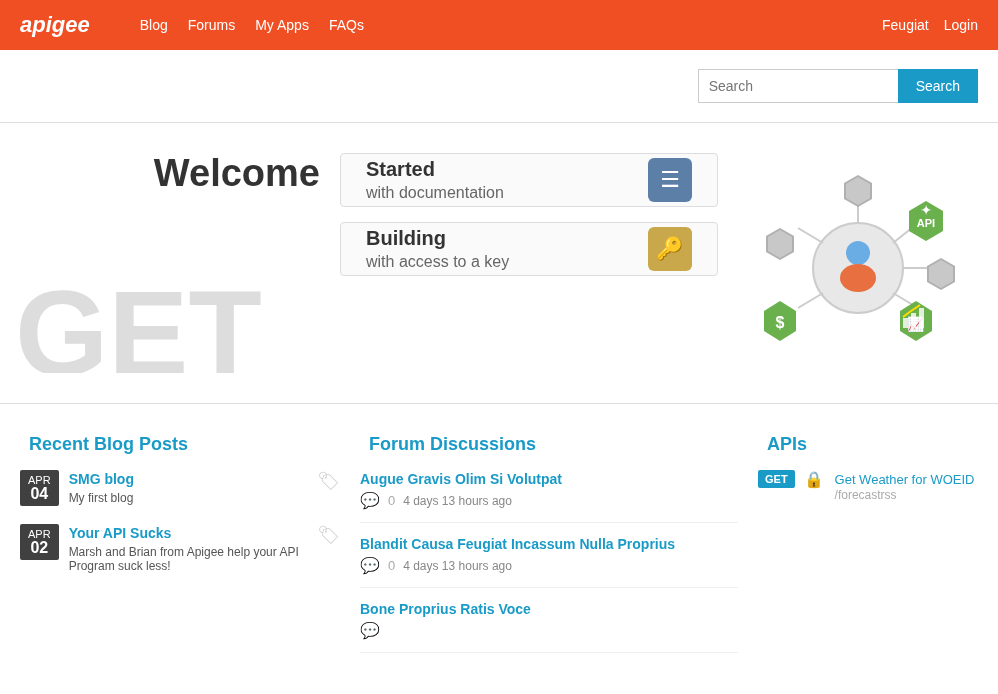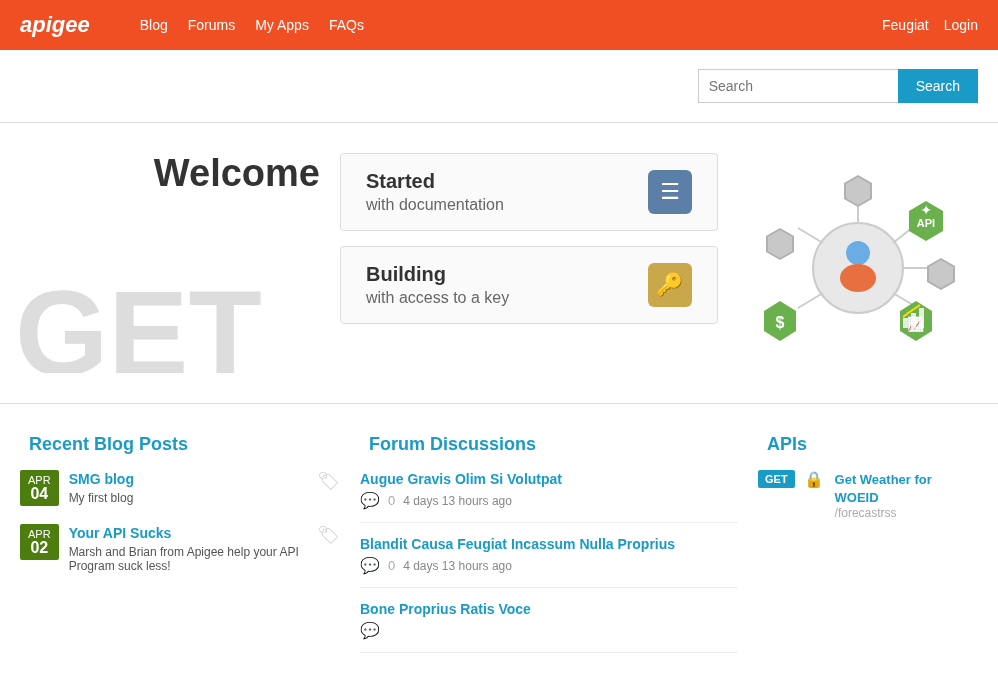--- a/index.html
+++ b/index.html
@@ -94,21 +94,21 @@
     #hero-center {
       flex: 1;
       padding: 0 20px;
       display: flex;
       flex-direction: column;
       gap: 15px;
     }
     .hero-card {
       border: 1px solid #ddd;
       border-radius: 4px;
-      padding: 16px 25px;
+      padding: 4px 25px;
       display: flex;
       align-items: flex-start;
       justify-content: space-between;
       background: #fafafa;
       cursor: pointer;
     }
     .hero-card-text {}
     .hero-card-title {
       font-size: 20px;
       font-weight: bold;
@@ -158,21 +158,21 @@
     }
 
     
     .blog-item {
       display: flex;
       align-items: flex-start;
       margin-bottom: 18px;
       gap: 10px;
     }
     .blog-date {
-      background: #4d7c0f;
+      background: #404040;
       color: white;
       text-align: center;
       padding: 4px 8px;
       min-width: 38px;
       border-radius: 2px;
     }
     .blog-date-month { font-size: 11px; text-transform: uppercase; }
     .blog-date-day { font-size: 16px; font-weight: bold; line-height: 1; }
     .blog-content { flex: 1; }
     .blog-title { color: #1a9bc7; font-size: 14px; text-decoration: none; font-weight: bold; }
@@ -194,21 +194,21 @@
     .api-item { display: flex; gap: 10px; align-items: flex-start; margin-bottom: 15px; }
     .get-badge {
       background: #1a9bc7;
       color: white;
       font-size: 11px;
       font-weight: bold;
       padding: 3px 7px;
       border-radius: 2px;
     }
     .api-icon { color: #aaa; font-size: 16px; }
-    .api-name { color: #1a9bc7; font-size: 13px; font-weight: bold; text-decoration: none; }
+    .api-name { color: #1a9bc7; font-size: 13px; font-weight: normal; text-decoration: none; }
     .api-path { font-size: 12px; color: #aaa; }
 
     
     #footer {
       background: #f9f9f9;
       border-top: 1px solid #ddd;
       padding: 12px 20px;
       display: flex;
       align-items: center;
       gap: 15px;

